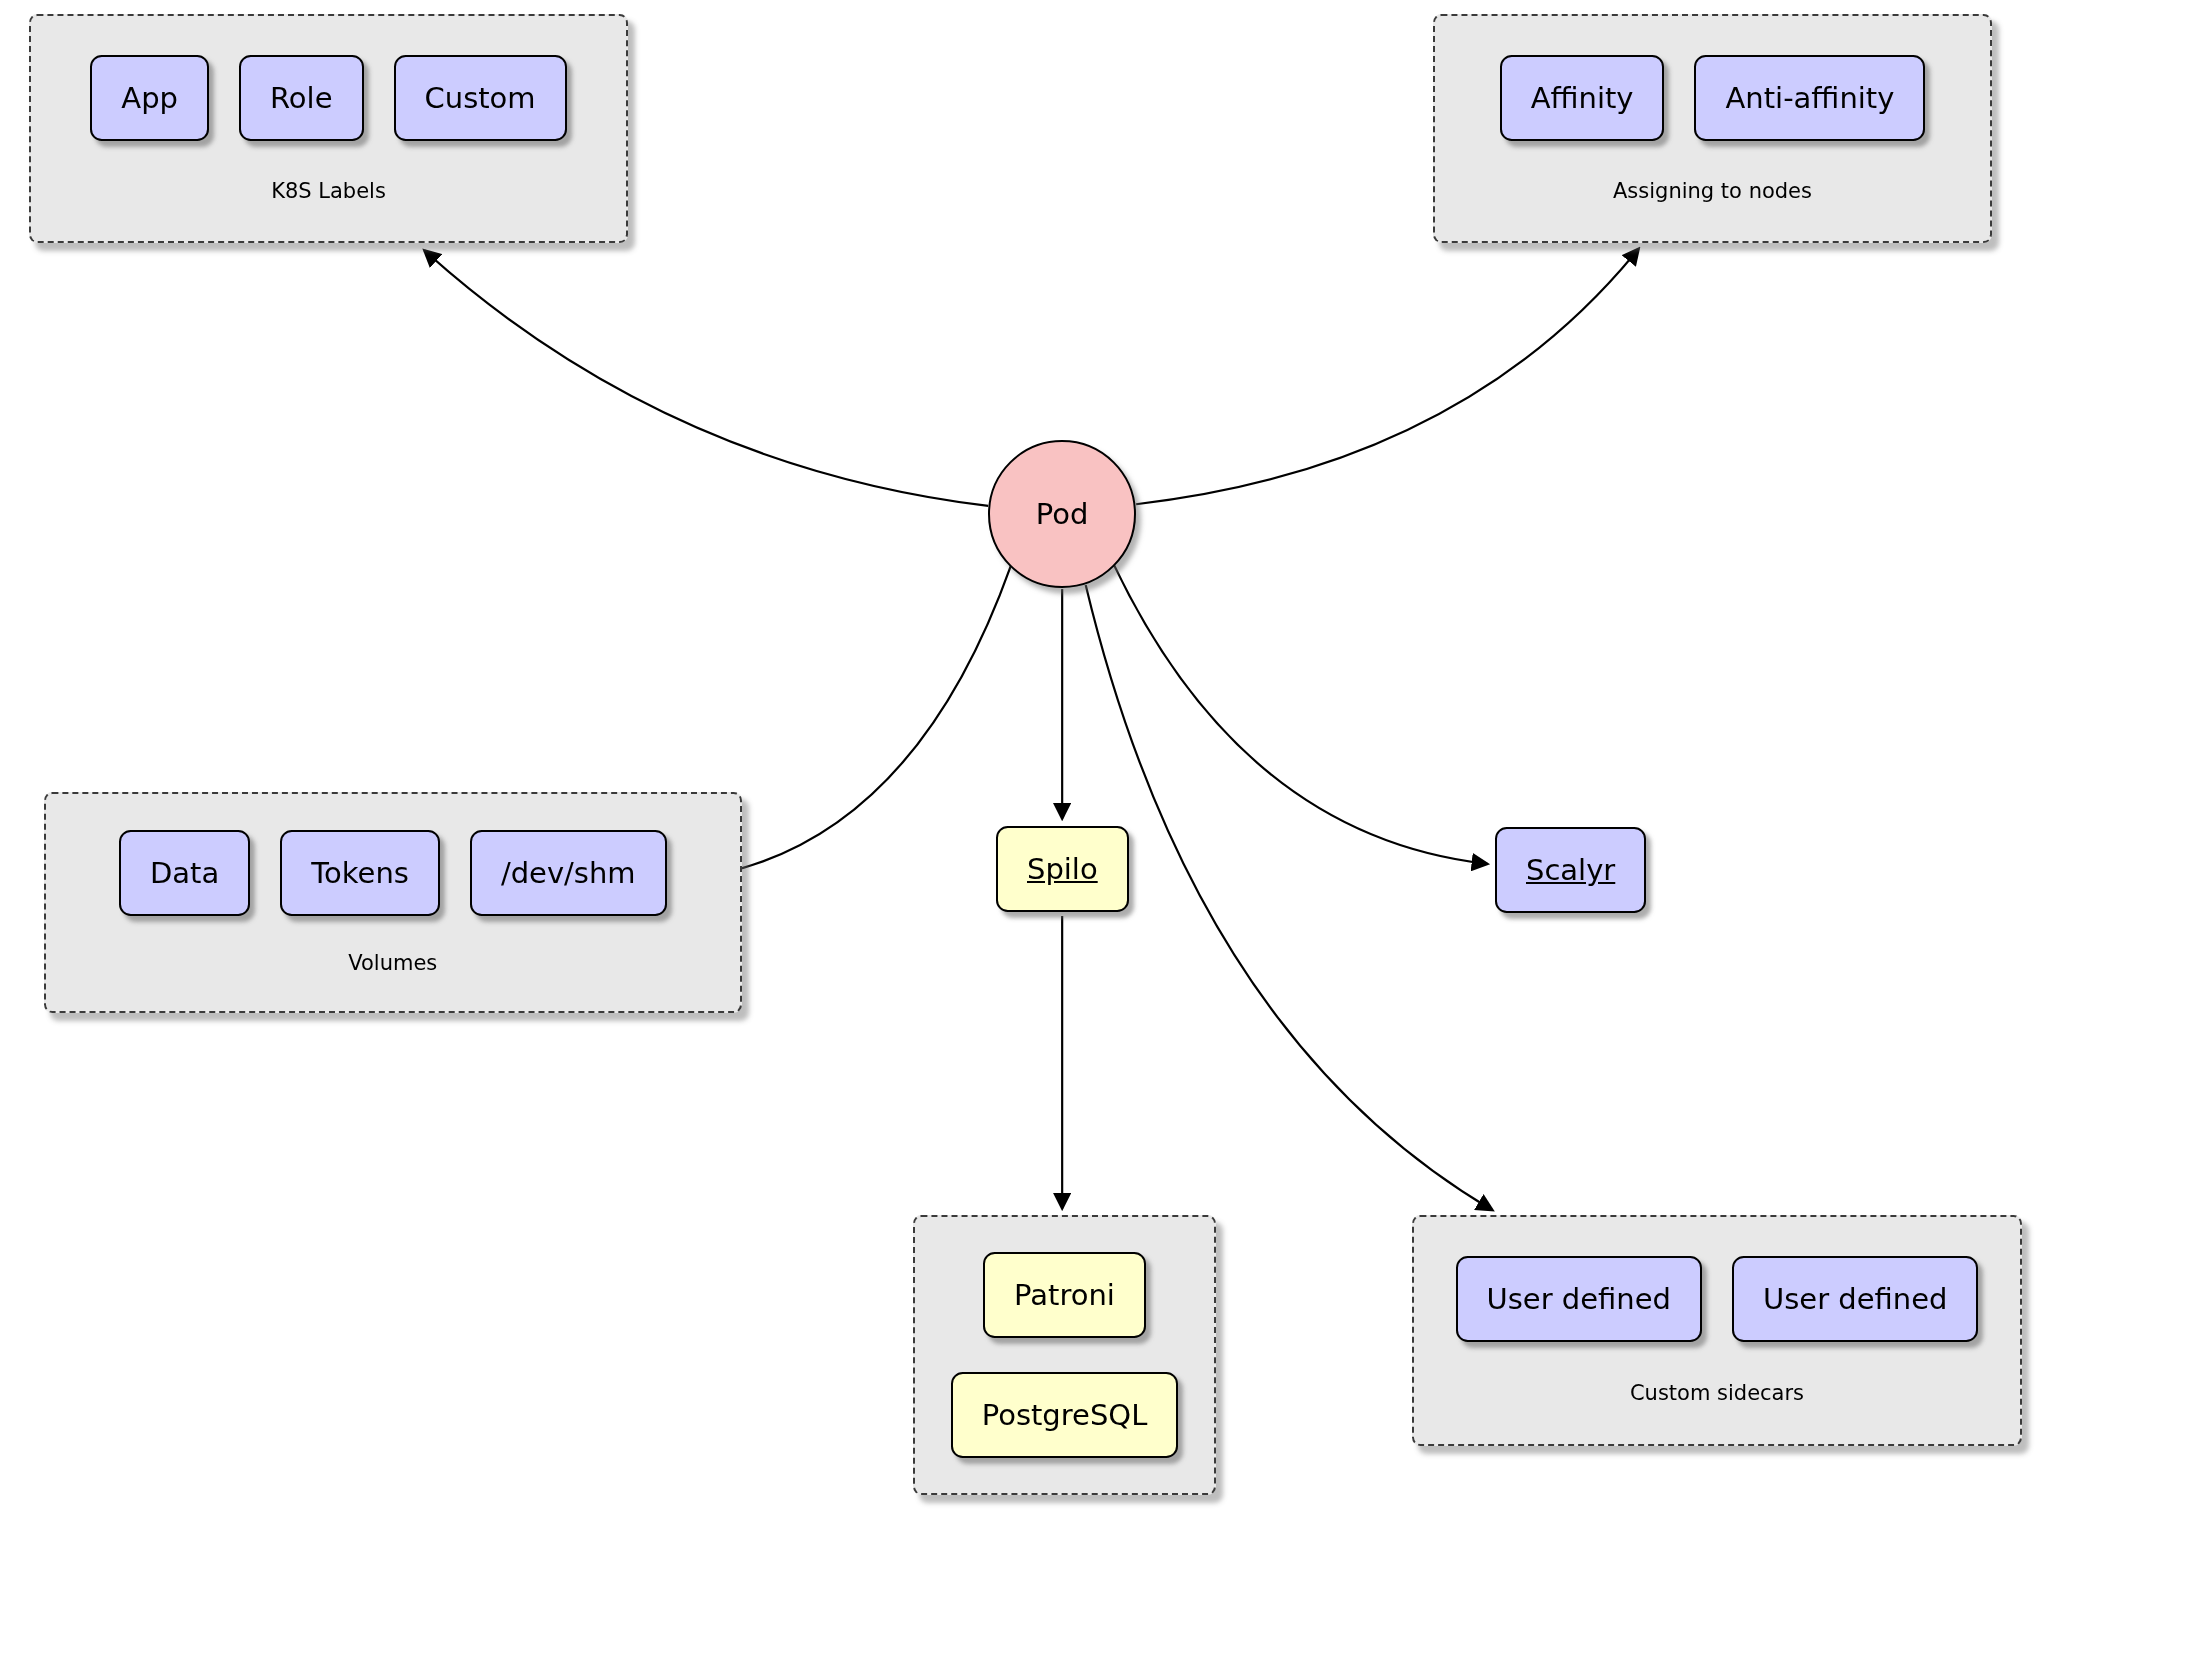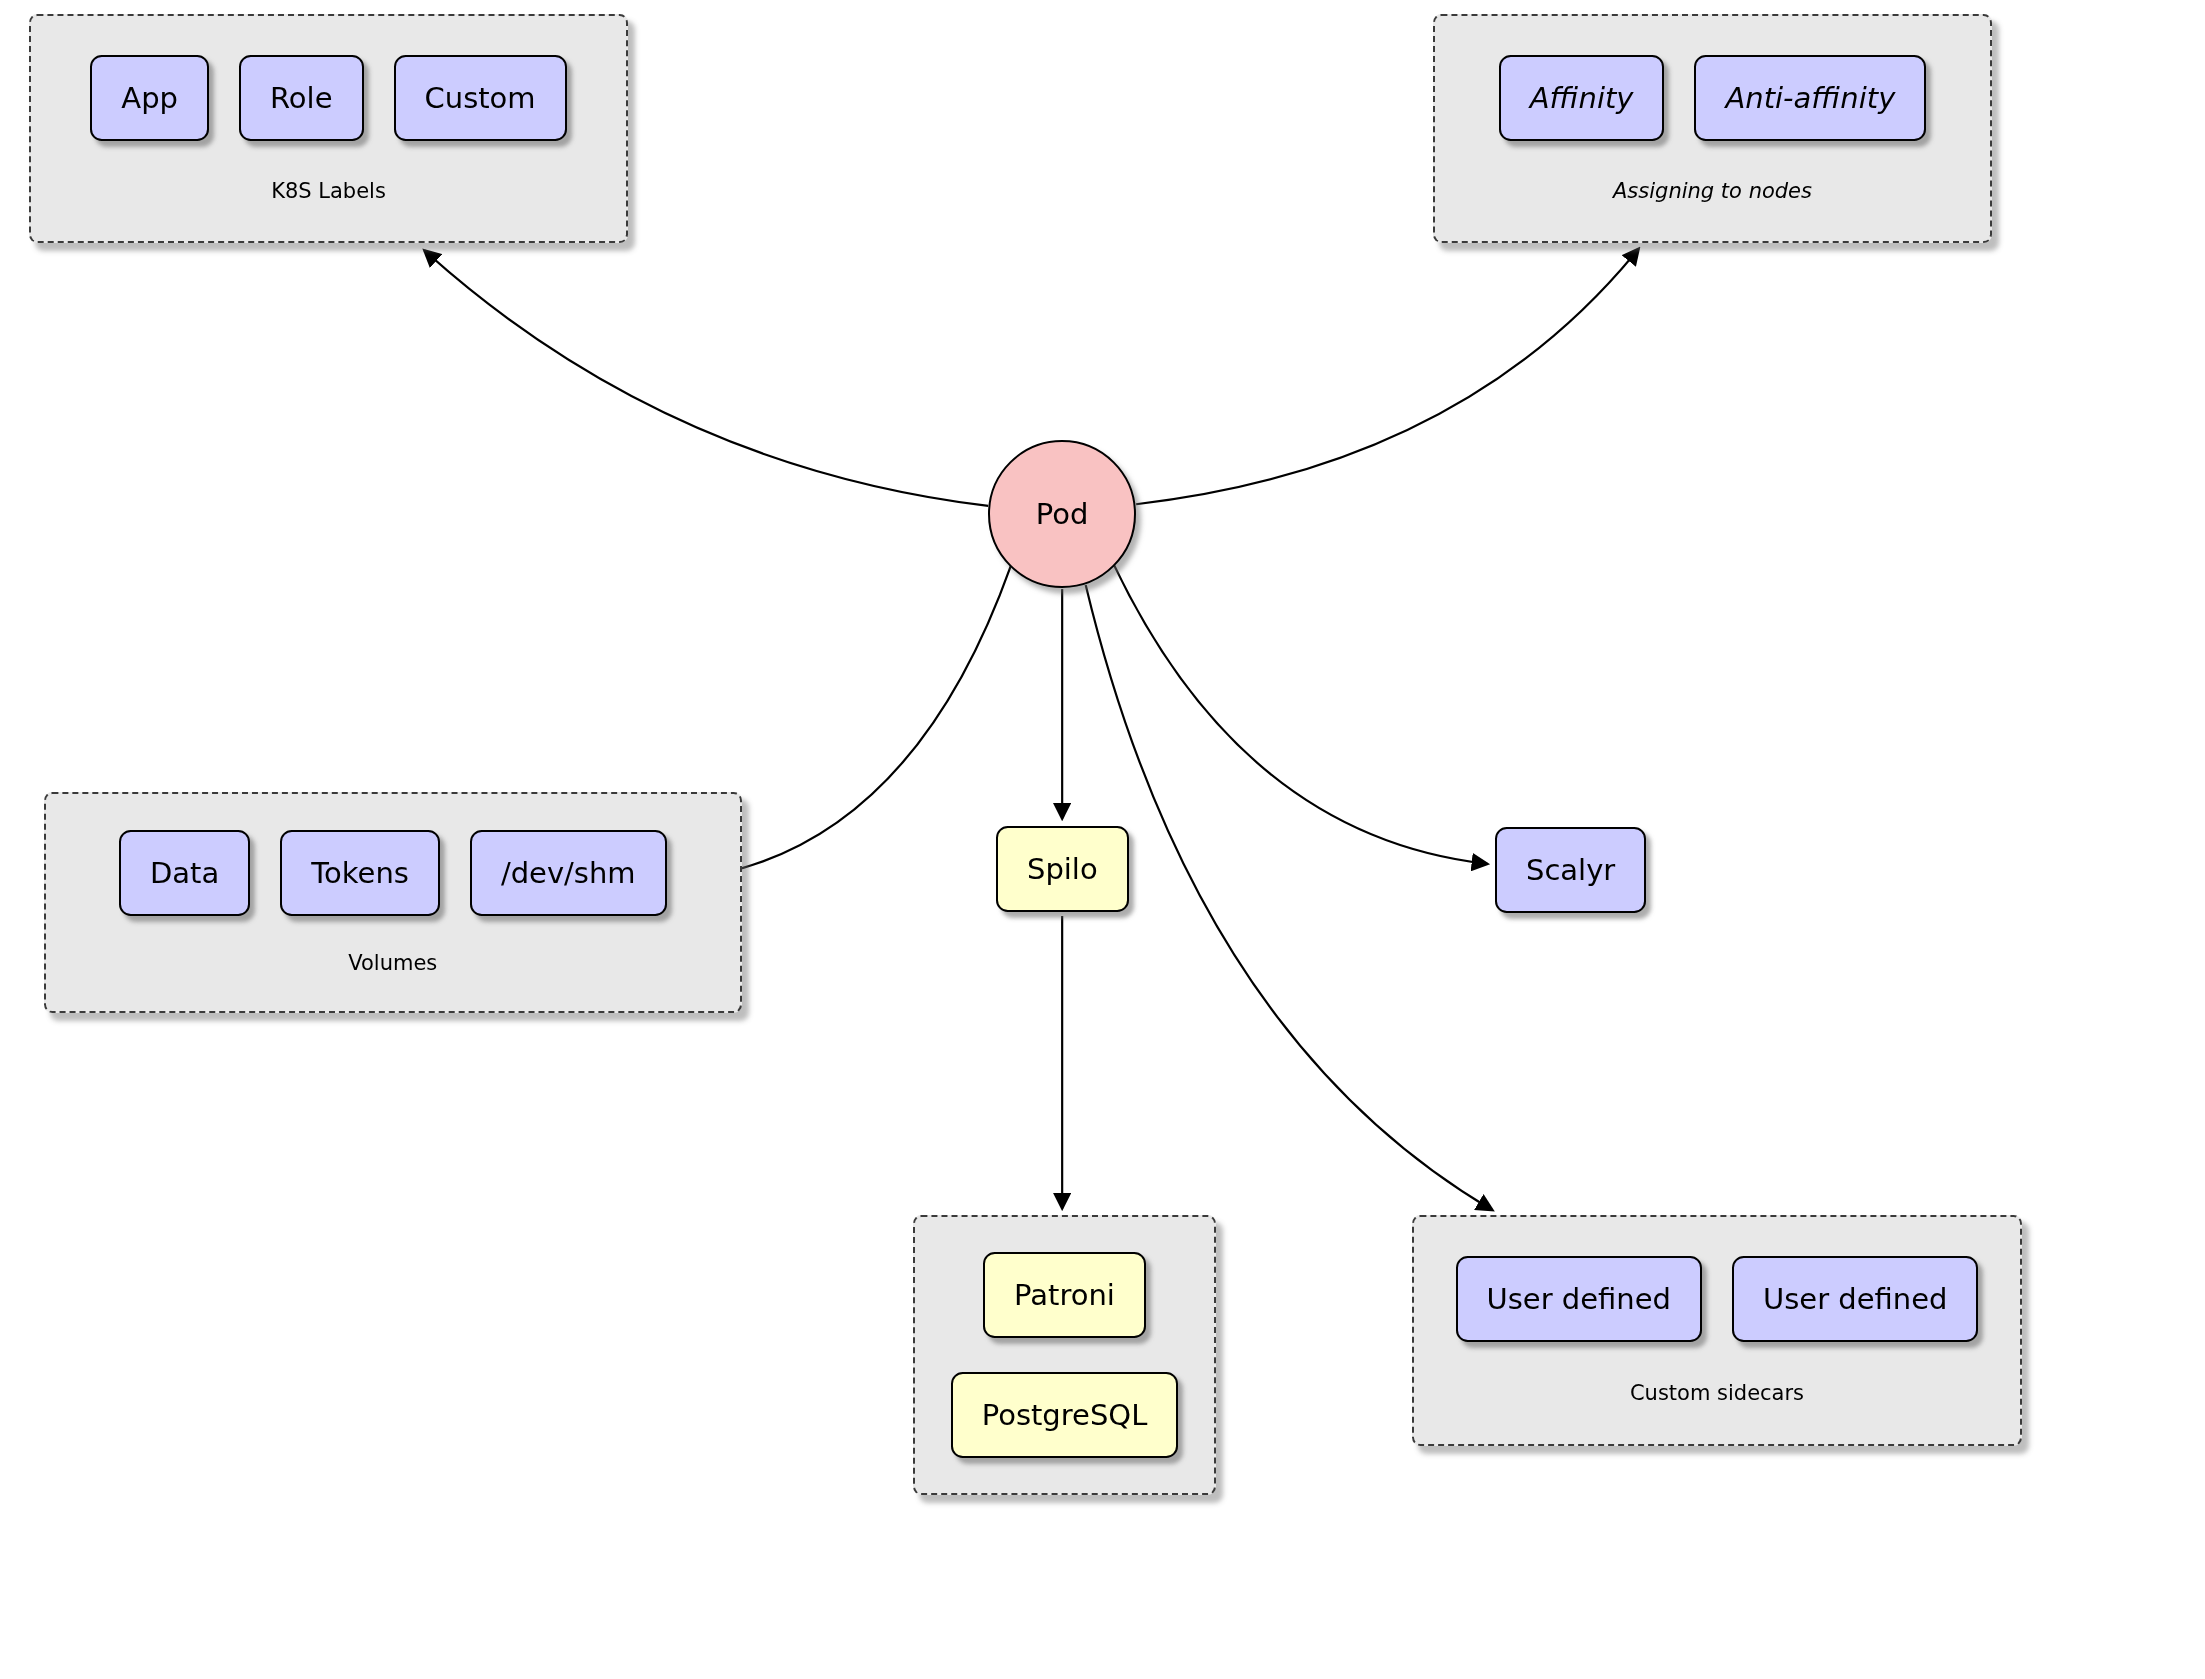--- a/index.html
+++ b/index.html
@@ -58,25 +58,25 @@
     background: #f9c2c2;
     border: 2.5px solid #000;
     display: flex;
     align-items: center;
     justify-content: center;
     font-size: 29px;
     box-shadow: 5px 5.9px 5px rgba(105,105,105,0.5);
     text-align: center;
   }
 
-  .standalone { position: absolute; z-index: 3; }
+  .standalone { position: absolute; z-index: 3; text-decoration: underline; }
 
   
   #g-k8s      { left: 29px;   top: 14.3px;   width: 599px; height: 229px; }
-  #g-assign   { left: 1433px; top: 14.3px;   width: 559px; height: 229px; font-style: italic; }
+  #g-assign   { left: 1433px; top: 14.3px;   width: 559px; height: 229px; }
   #g-volumes  { left: 11.8px;   top: 792px;  width: 698px; height: 221px; margin-left: 32px; }
   #g-spilochildren { left: 913px; top: 1215px; width: 303px; height: 280px; }
   #g-custom   { left: 1412px; top: 1215px; width: 610px; height: 231px; }
 
   #n-spilo  { left: 996px; top: 826px; }
   #n-scalyr { left: 1495px; top: 827px; }
 </style>
 </head>
 <body>
 

